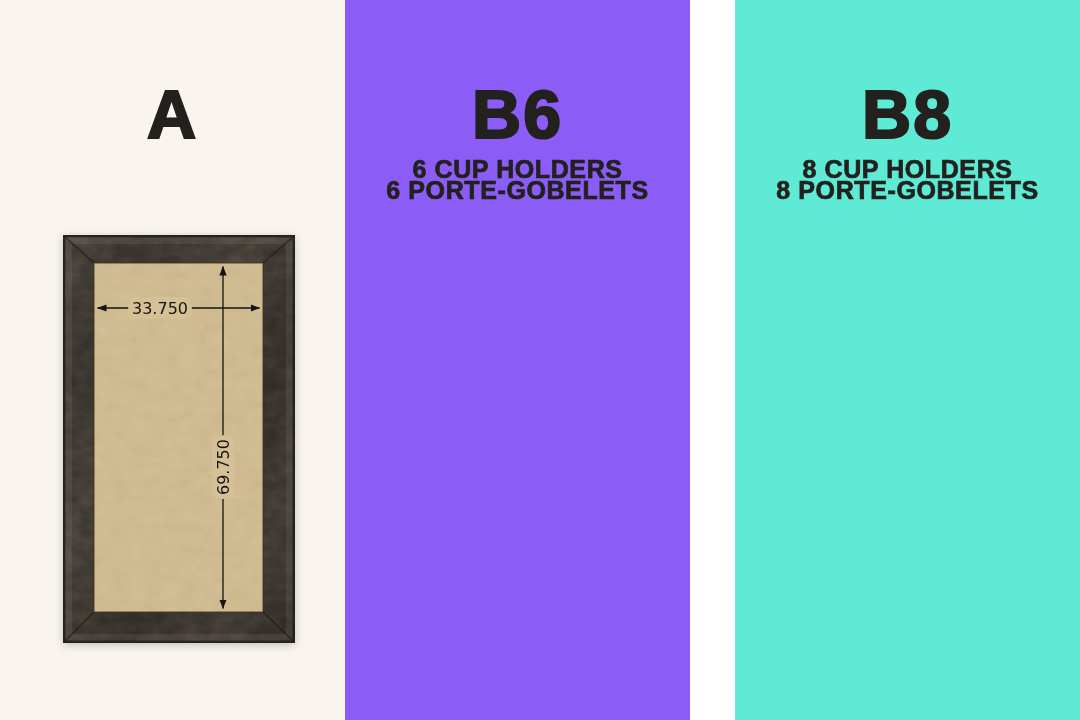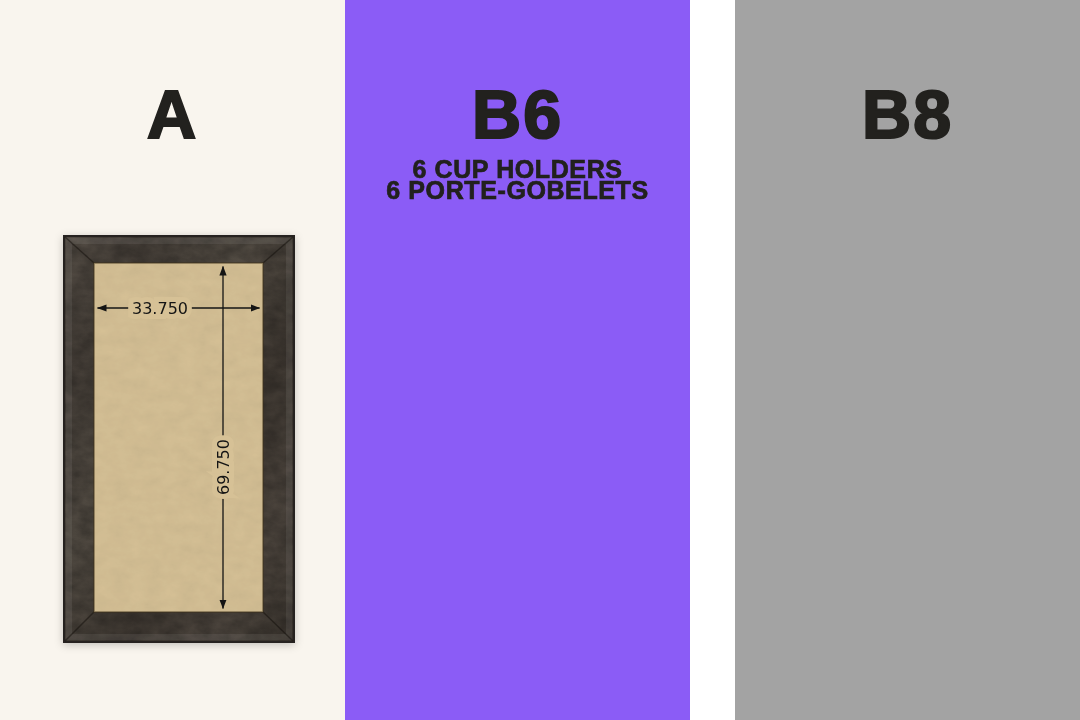--- a/index.html
+++ b/index.html
@@ -5,21 +5,21 @@
   html,body{margin:0;padding:0;}
   body{
     width:1080px;height:720px;overflow:hidden;
     font-family:"Liberation Sans",sans-serif;
     -webkit-font-smoothing:antialiased;
   }
   .canvas{position:relative;width:1080px;height:720px;display:flex;}
   .panel{position:relative;width:360px;height:720px;}
   .panel-a{background:#f9f5ee;}
   .panel-b6{background:#8b5cf6;}
-  .panel-b8{background:#a3a3a3;margin-left:45px;}
+  .panel-b8{background:#5eead4;margin-left:45px;}
   .panel-title{
     position:absolute;top:80px;left:0;width:100%;
     text-align:center;font-size:68px;line-height:1;
     font-weight:bold;color:#22211e;
     letter-spacing:2px;
     -webkit-text-stroke:2.2px #22211e;
   }
   .panel-subtitle{
     position:absolute;top:159px;left:0;width:100%;
     text-align:center;font-size:25px;line-height:21px;
@@ -163,16 +163,20 @@
         <line x1="54.5" y1="73" x2="169.5" y2="73" marker-start="url(#arrB6)" marker-end="url(#arrB6)"></line>
         <line x1="159" y1="53.5" x2="159" y2="347.5" marker-start="url(#arrB6)" marker-end="url(#arrB6)"></line>
       </g>
       <text class="dim-text" x="103" y="79" text-anchor="middle" paint-order="stroke" stroke="#d6c196" stroke-width="10">24.500</text>
       <text class="dim-text" x="159" y="219.5" text-anchor="middle" transform="rotate(-90 159 214)" paint-order="stroke" stroke="#d6c196" stroke-width="10">60.500</text>
     </svg>
   </section>
 
   <section class="panel panel-b8">
     <div class="panel-title">B8</div>
+    <div class="panel-subtitle">
+      <div>8 CUP HOLDERS</div>
+      <div>8 PORTE-GOBELETS</div>
+    </div>
 
   </section>
 
 </div>
 
 </body></html>

